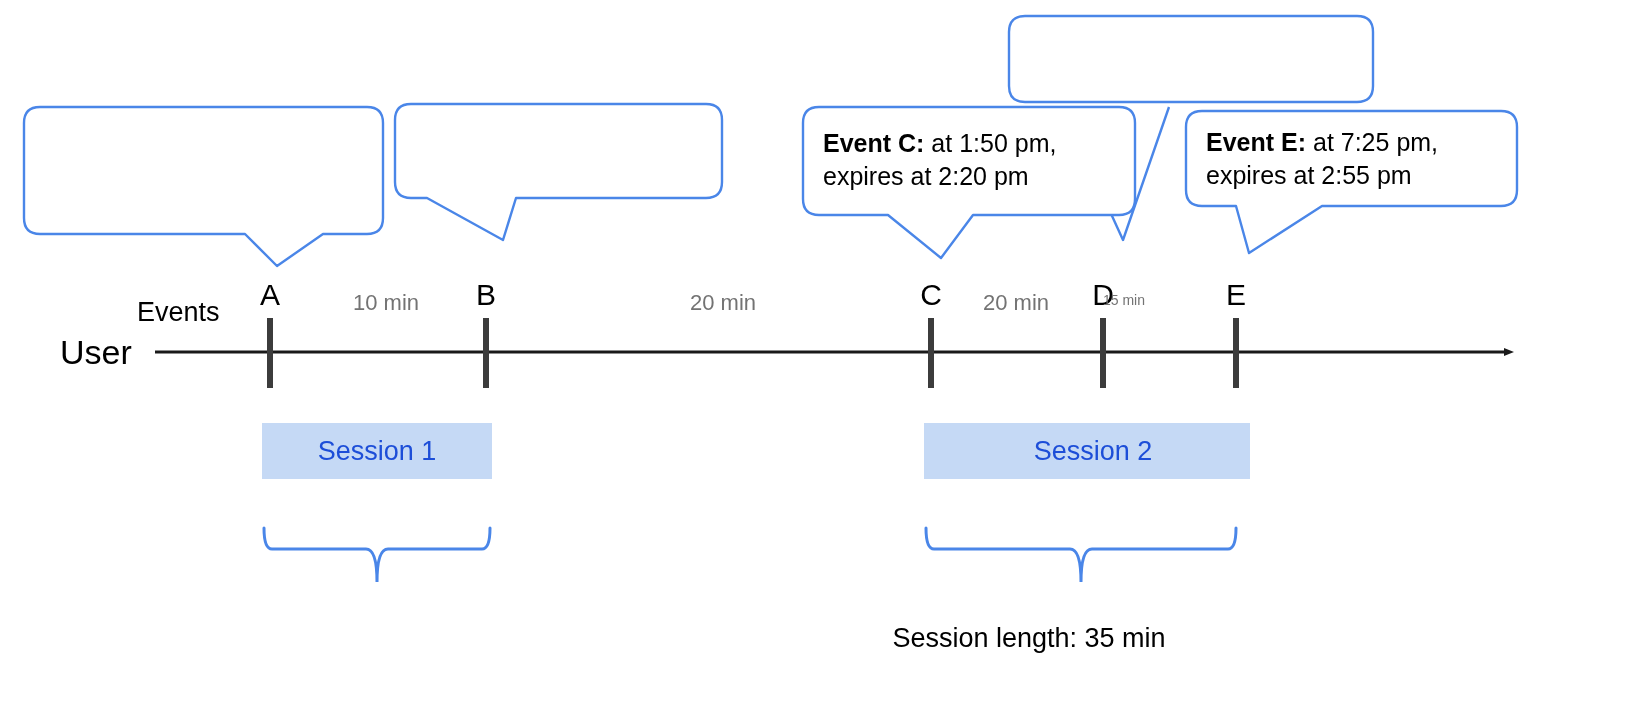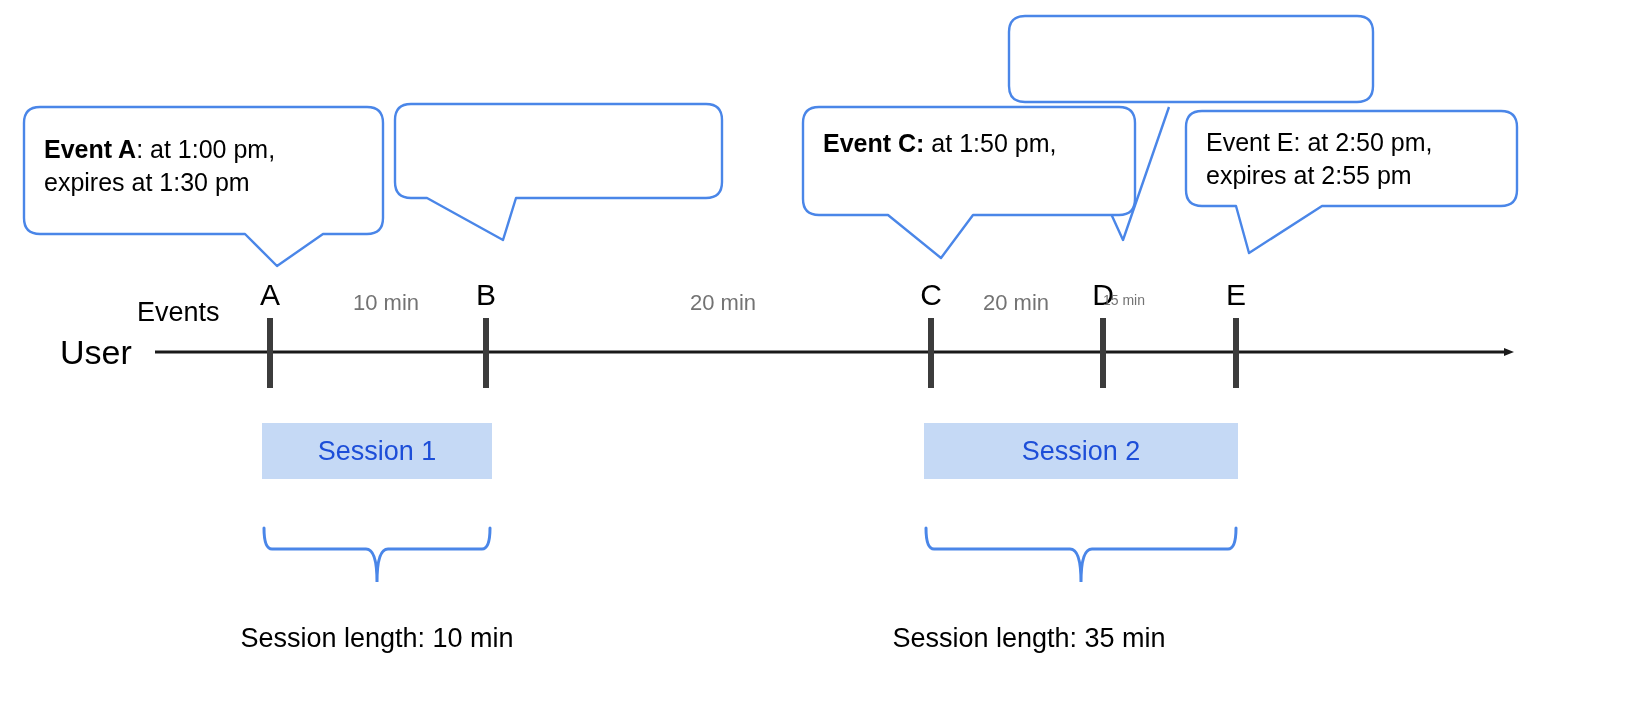--- a/index.html
+++ b/index.html
@@ -89,33 +89,30 @@
 
     <path d="M 1066 107 L 1066 115 L 1123 240 L 1169 107" fill="#ffffff" stroke="#4a86e8" stroke-width="2.4" stroke-linejoin="round"></path>
 
     <path d="M 819 107 L 1119 107 Q 1135 107 1135 123 L 1135 199 Q 1135 215 1119 215 L 973 215 L 941 258 L 888 215 L 819 215 Q 803 215 803 199 L 803 123 Q 803 107 819 107 Z" fill="#ffffff" stroke="#4a86e8" stroke-width="2.4" stroke-linejoin="round"></path>
 
     <path d="M 1025 16 L 1357 16 Q 1373 16 1373 32 L 1373 86 Q 1373 102 1357 102 L 1025 102 Q 1009 102 1009 86 L 1009 32 Q 1009 16 1025 16 Z" fill="#ffffff" stroke="#4a86e8" stroke-width="2.4" stroke-linejoin="round"></path>
 
     <path d="M 1202 111 L 1501 111 Q 1517 111 1517 127 L 1517 190 Q 1517 206 1501 206 L 1322 206 L 1249 253 L 1236 206 L 1202 206 Q 1186 206 1186 190 L 1186 127 Q 1186 111 1202 111 Z" fill="#ffffff" stroke="#4a86e8" stroke-width="2.4" stroke-linejoin="round"></path>
   </svg>
 
-  <div class="callout-text" style="left:44px; top:133px;">
-    <span style="font-weight:bold;">Event A</span><span>:</span><span> at 1:00 pm,</span><br>
-    <span>expires at 1:30 pm</span>
-  </div>
 
 
   <div class="callout-text" style="left:823px; top:127px;">
     <span style="font-weight:bold;">Event C:</span><span> at 1:50 pm,</span><br>
+    <span>expires at 2:20 pm</span>
   </div>
 
 
   <div class="callout-text" style="left:1206px; top:126px;">
-    <span style="font-weight:normal;text-align:center;">Event E:</span><span> at 2:50 pm,</span><br>
+    <span style="font-weight:bold;text-align:center;">Event E:</span><span> at 7:25 pm,</span><br>
     <span>expires at 2:55 pm</span>
   </div>
 
   <svg class="layer" viewBox="0 0 1634 702">
     <defs>
       <marker id="arrowhead" markerWidth="10" markerHeight="8" refX="1" refY="4" orient="auto" markerUnits="userSpaceOnUse">
         <polygon points="0,0 10,4 0,8" fill="#1a1a1a"></polygon>
       </marker>
     </defs>
 
@@ -142,20 +139,19 @@
   <div class="tick-label" style="left:1216px; top:278px; width:40px;">E</div>
 
   <div class="interval-label" style="left:326px; top:290px; width:120px;">10 min</div>
   <div class="interval-label" style="left:663px; top:290px; width:120px;">20 min</div>
   <div class="interval-label" style="left:956px; top:290px; width:120px;">20 min</div>
   <div class="interval-label" style="left:1068px; top:292px; width:112px; font-size:14px;">15 min</div>
 
   <div class="session-bar" style="left:262px; top:423px; width:230px; height:56px; background:#c5d9f5;">
     <span>Session 1</span>
   </div>
-  <div class="session-bar" style="left:924px; top:423px; width:314px; height:56px; background:#c5d9f5;">
+  <div class="session-bar" style="left:924px; top:423px; width:314px; height:56px; background:#c5d9f5;padding-left:12px;">
     <span>Session 2</span>
   </div>
 
-  <div class="session-length" style="left:217px; top:623px; width:320px;">Session length: 10 min</div>
   <div class="session-length" style="left:869px; top:623px; width:320px;">Session length: 35 min</div>
 
 </div>
 
 </body></html>

